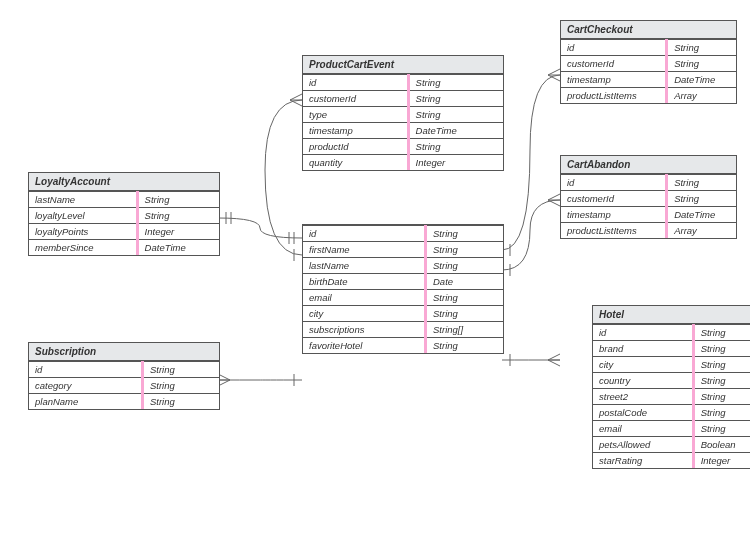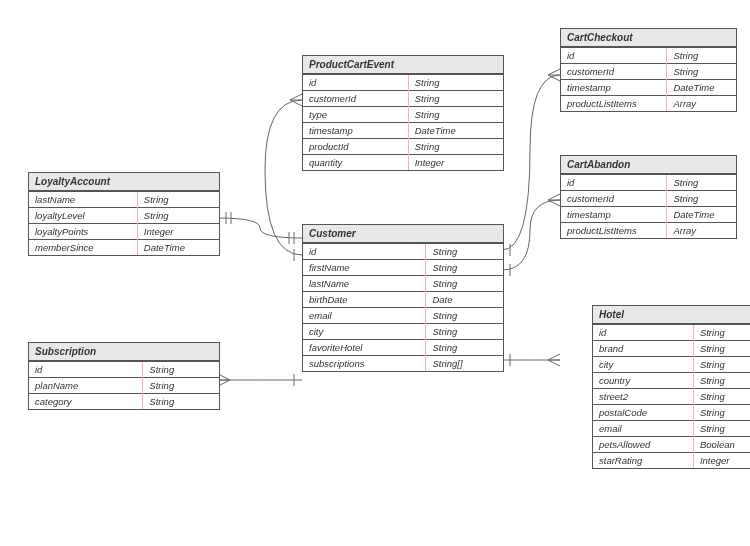--- a/index.html
+++ b/index.html
@@ -1,21 +1,21 @@
 <!DOCTYPE html>
 <html><head>
 <meta charset="utf-8">
 <style>
   html,body{margin:0;padding:0;width:750px;height:546px;background:#fff;font-family:Arial,Helvetica,sans-serif;font-size:10px;color:#222;}
   .canvas{position:relative;width:750px;height:546px;}
   .entity{position:absolute;border:1px solid #555;background:#fff;}
   .entity .hdr{background:#e6e8ea;border-bottom:1px solid #555;padding:3px 6px;font-weight:bold;font-style:italic;color:#333;font-size:10px;}
   .entity table{border-collapse:collapse;width:100%;}
   .entity td{border-top:1px solid #555;padding:2px 6px;font-style:italic;font-size:9.5px;color:#333;white-space:nowrap;}
-  .entity td.tcol{border-left:1px solid #f9a8d4;}
+  .entity td.tcol{border-left:3px solid #f9a8d4;}
   svg.wires{position:absolute;left:0;top:0;width:750px;height:546px;pointer-events:none;}
   svg .conn{stroke:#666;stroke-width:1;fill:none;}
 </style>
 </head>
 <body>
 
 <div class="canvas">
 
   <svg class="wires">
 
@@ -97,25 +97,25 @@
 
   <div class="entity" style="left:28px;top:342px;width:190px">
     <div class="hdr">Subscription</div>
     <table>
       <tbody>
           <tr>
             <td>id</td>
             <td class="tcol">String</td>
           </tr>
       <tr>
+            <td>category</td>
+            <td class="tcol">String</td>
+          </tr>
+      <tr>
             <td>planName</td>
-            <td class="tcol">String</td>
-          </tr>
-      <tr>
-            <td>category</td>
             <td class="tcol">String</td>
           </tr>
     </tbody>
       </table>
   </div>
 
   <div class="entity" style="left:302px;top:55px;width:200px">
     <div class="hdr">ProductCartEvent</div>
     <table>
       <tbody>
@@ -141,21 +141,20 @@
           </tr>
       <tr>
             <td>quantity</td>
             <td class="tcol">Integer</td>
           </tr>
     </tbody>
       </table>
   </div>
 
   <div class="entity" style="left:302px;top:224px;width:200px">
-    <div class="hdr">Customer</div>
     <table>
       <tbody>
           <tr>
             <td>id</td>
             <td class="tcol">String</td>
           </tr>
       <tr>
             <td>firstName</td>
             <td class="tcol">String</td>
           </tr>
@@ -169,32 +168,32 @@
           </tr>
       <tr>
             <td>email</td>
             <td class="tcol">String</td>
           </tr>
       <tr>
             <td>city</td>
             <td class="tcol">String</td>
           </tr>
       <tr>
-            <td>favoriteHotel</td>
-            <td class="tcol">String</td>
-          </tr>
-      <tr>
             <td>subscriptions</td>
             <td class="tcol">String[]</td>
           </tr>
-    </tbody>
-      </table>
-  </div>
-
-  <div class="entity" style="left:560px;top:28px;width:175px">
+      <tr>
+            <td>favoriteHotel</td>
+            <td class="tcol">String</td>
+          </tr>
+    </tbody>
+      </table>
+  </div>
+
+  <div class="entity" style="left:560px;top:20px;width:175px">
     <div class="hdr">CartCheckout</div>
     <table>
       <tbody>
           <tr>
             <td>id</td>
             <td class="tcol">String</td>
           </tr>
       <tr>
             <td>customerId</td>
             <td class="tcol">String</td>

